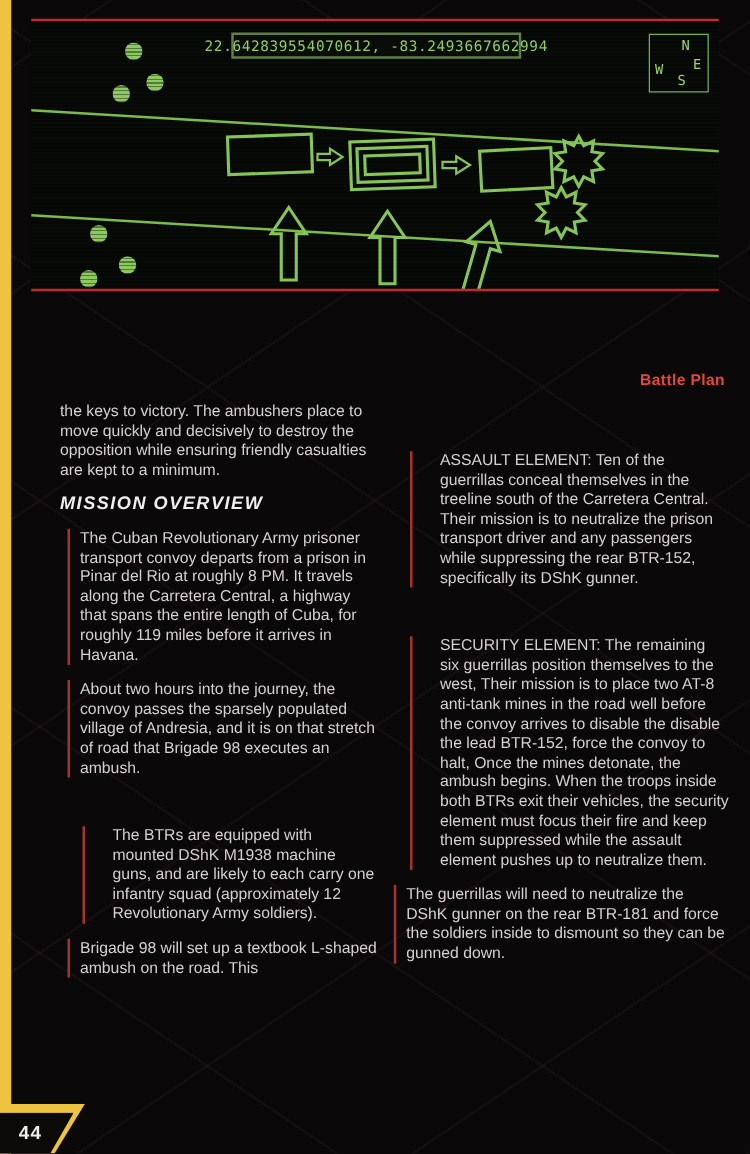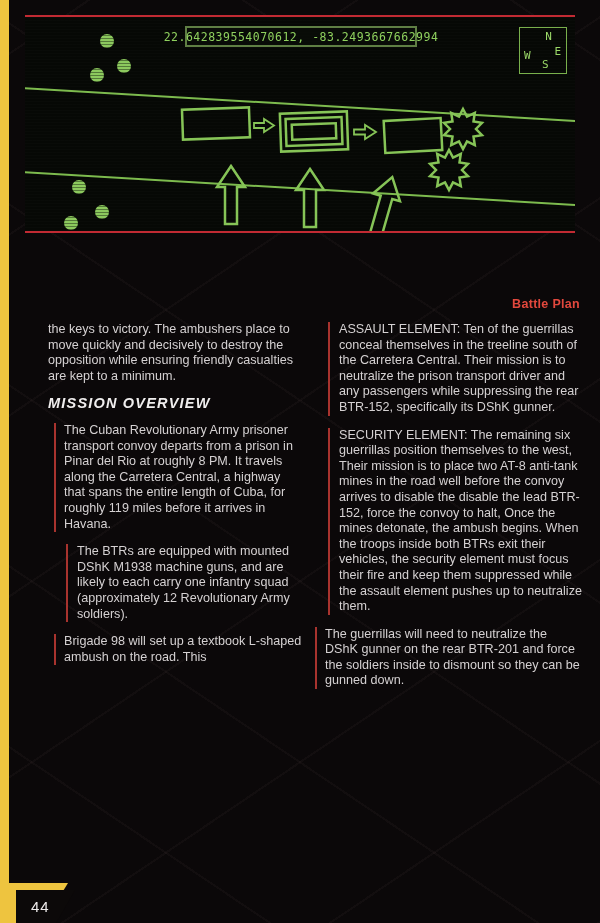--- a/index.html
+++ b/index.html
@@ -17,23 +17,23 @@
       repeating-linear-gradient(-34deg, rgba(150,120,120,0.055) 0 2px, transparent 2px 150px);
     overflow:hidden;
   }
   
   .edge-bar{ position:absolute; left:0; top:0; width:9px; height:923px; background:#eec43f; }
   .page-flag-y{
     position:absolute; left:0; top:883px; width:68px; height:40px; background:#eec43f;
     clip-path:polygon(0 0, 100% 0, 64% 100%, 0 100%);
   }
   .page-flag-b{
-    position:absolute; left:16px; top:890px; width:59px; height:33px; background:#0c0909;
+    position:absolute; left:0; top:890px; width:59px; height:33px; background:#0c0909;
     clip-path:polygon(0 0, 100% 0, 68% 100%, 0 100%);
-    display:flex; align-items:center;
+    display:flex; align-items:center;font-weight:bold;
   }
   .page-num{ color:#efecec; font-size:15px; padding-left:15px; letter-spacing:1px; }
   
   .map{
     position:absolute; left:25px; top:15px; width:550px; height:218px;
     border-top:2px solid #c22a33; border-bottom:2px solid #c22a33;
     background:#060805;
     background-image:repeating-linear-gradient(0deg, rgba(255,255,255,0.012) 0 1px, transparent 1px 3px);
   }
   .map .inner{ position:absolute; left:0; top:0; right:0; bottom:0; overflow:hidden; }
@@ -86,21 +86,21 @@
   .caption{
     position:absolute; right:20px; top:297px;
     color:#e2483d; font-size:12.5px; font-weight:bold; letter-spacing:0.3px;
   }
   
   .col{ position:absolute; top:322px; color:#d5d1d2; font-size:12.6px; line-height:15.6px; }
   .col-left{ left:48px;  width:254px; }
   .col-right{ left:315px; width:268px; }
   .para{ margin-bottom:12px; }
   .b1{ border-left:2px solid #a8332e; padding-left:8px; margin-left:6px; }
-  .b2{ border-left:2px solid #a8332e; padding-left:9px; margin-left:18px; }
+  .b2{ border-left:2px solid #a8332e; padding-left:22px; margin-left:18px;margin-top:39px; }
   .col-right .b1{ margin-left:0; }
   .col-right .b2{ margin-left:13px; }
   .heading{
     color:#f0eeee; font-size:14.5px; font-weight:bold; font-style:italic;
     letter-spacing:1.2px; margin:7px 0 11px 0;
   }
 </style>
 </head>
 <body>
 
@@ -189,28 +189,29 @@
       </div>
     </div>
   </div>
 
   <div class="caption">Battle Plan</div>
 
   <div class="col col-left">
     <div class="para">the keys to victory. The ambushers place to move quickly and decisively to destroy the opposition while ensuring friendly casualties are kept to a minimum.</div>
     <div class="heading">MISSION OVERVIEW</div>
     <div class="para b1">The Cuban Revolutionary Army prisoner transport convoy departs from a prison in Pinar del Rio at roughly 8 PM. It travels along the Carretera Central, a highway that spans the entire length of Cuba, for roughly 119 miles before it arrives in Havana.</div>
+    <div class="para b1">About two hours into the journey, the convoy passes the sparsely populated village of Andresia, and it is on that stretch of road that Brigade 98 executes an ambush.</div>
     <div class="para b2">The BTRs are equipped with mounted DShK M1938 machine guns, and are likely to each carry one infantry squad (approximately 12 Revolutionary Army soldiers).</div>
     <div class="para b1">Brigade 98 will set up a textbook L-shaped ambush on the road. This</div>
   </div>
 
   <div class="col col-right">
     <div class="para b2">ASSAULT ELEMENT: Ten of the guerrillas conceal themselves in the treeline south of the Carretera Central. Their mission is to neutralize the prison transport driver and any passengers while suppressing the rear BTR-152, specifically its DShK gunner.</div>
     <div class="para b2">SECURITY ELEMENT: The remaining six guerrillas position themselves to the west, Their mission is to place two AT-8 anti-tank mines in the road well before the convoy arrives to disable the disable the lead BTR-152, force the convoy to halt, Once the mines detonate, the ambush begins. When the troops inside both BTRs exit their vehicles, the security element must focus their fire and keep them suppressed while the assault element pushes up to neutralize them.</div>
-    <div class="para b1">The guerrillas will need to neutralize the DShK gunner on the rear BTR-201 and force the soldiers inside to dismount so they can be gunned down.</div>
+    <div class="para b1">The guerrillas will need to neutralize the DShK gunner on the rear BTR-181 and force the soldiers inside to dismount so they can be gunned down.</div>
   </div>
 
   <div class="edge-bar"></div>
   <div class="page-flag-y"></div>
   <div class="page-flag-b">
     <span class="page-num">44</span>
   </div>
 
 </div>
 

